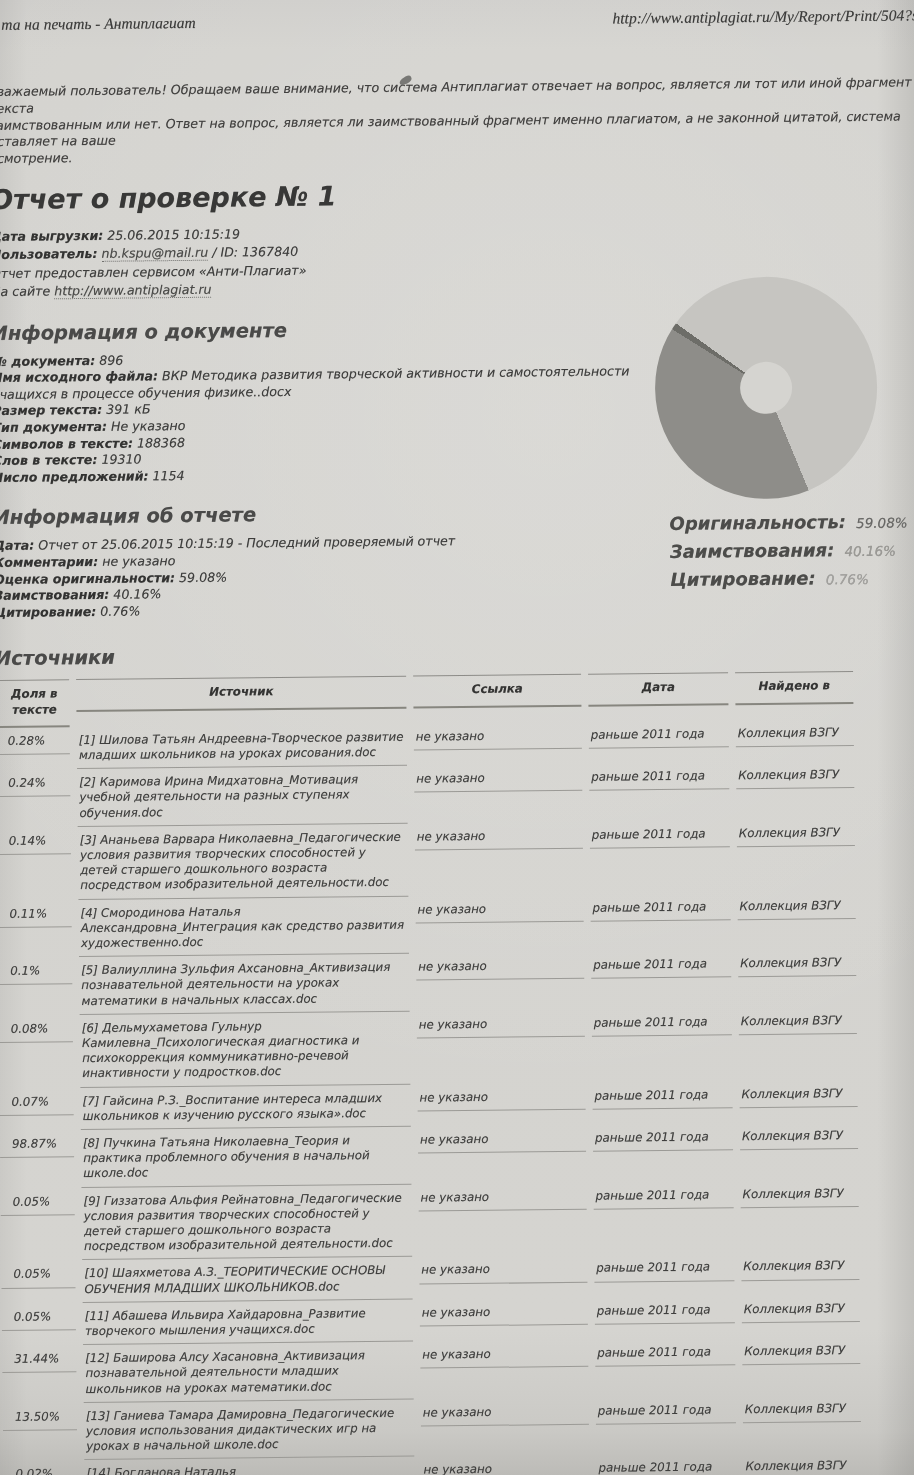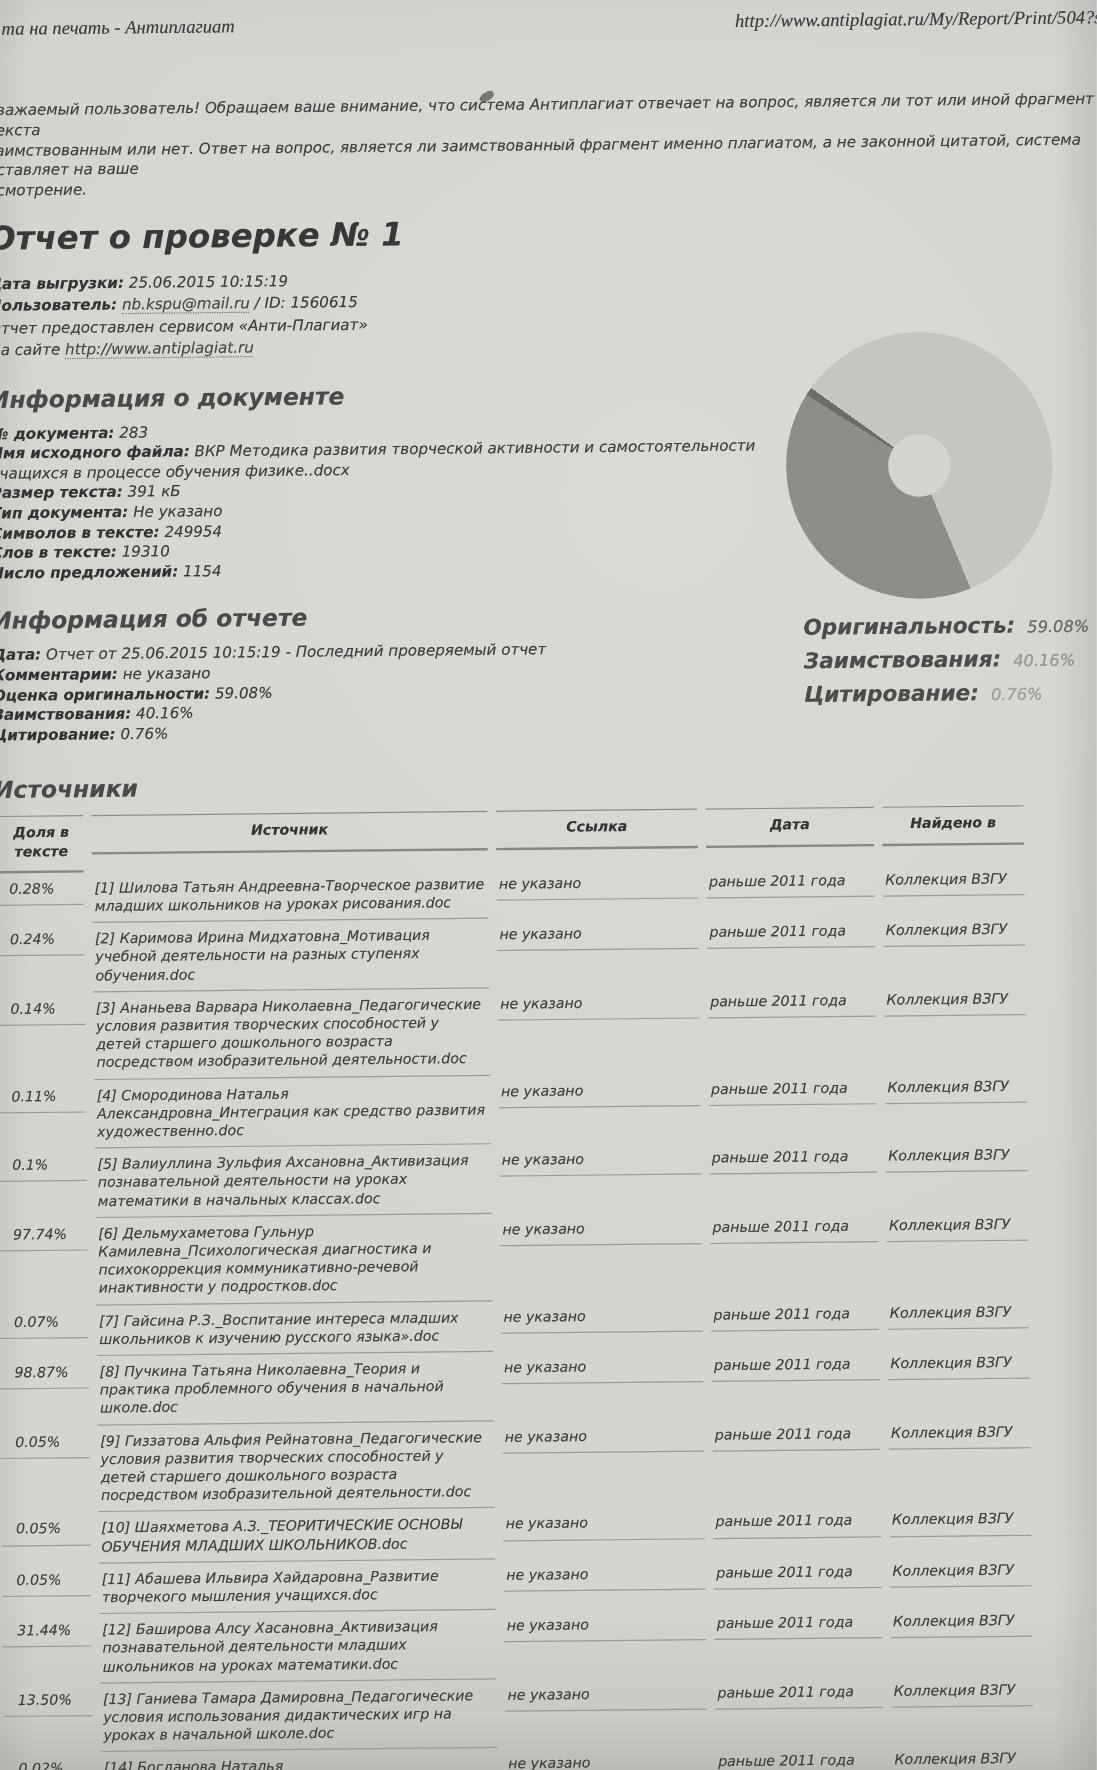--- a/index.html
+++ b/index.html
@@ -87,54 +87,54 @@
     <h1 class="title">Отчет о проверке № 1</h1>
 
     <div class="meta">
       <div>
         <b>Дата выгрузки:</b>
         <span>25.06.2015 10:15:19</span>
       </div>
       <div>
         <b>Пользователь:</b>
         <a class="lnk">nb.kspu@mail.ru</a>
-        <span>/ ID: 1560615</span>
+        <span>/ ID: 1367840</span>
       </div>
       <div>Отчет предоставлен сервисом «Анти-Плагиат»</div>
       <div>
         <span>На сайте</span>
         <a class="lnk">http://www.antiplagiat.ru</a>
       </div>
     </div>
 
     <h2>Информация о документе</h2>
     <div class="fields">
   <div>
     <span class="f-label">№ документа:</span>
-    <span class="f-value">283</span>
+    <span class="f-value">896</span>
   </div>
 
   <div>
     <span class="f-label">Имя исходного файла:</span>
     <span class="f-value">ВКР Методика развития творческой активности и самостоятельности учащихся в процессе обучения физике..docx</span>
   </div>
 
   <div>
     <span class="f-label">Размер текста:</span>
     <span class="f-value">391 кБ</span>
   </div>
 
   <div>
     <span class="f-label">Тип документа:</span>
     <span class="f-value">Не указано</span>
   </div>
 
   <div>
     <span class="f-label">Символов в тексте:</span>
-    <span class="f-value">249954</span>
+    <span class="f-value">188368</span>
   </div>
 
   <div>
     <span class="f-label">Слов в тексте:</span>
     <span class="f-value">19310</span>
   </div>
 
   <div>
     <span class="f-label">Число предложений:</span>
     <span class="f-value">1154</span>
@@ -232,21 +232,21 @@
 
   <div class="tr">
     <div class="td c-share">0.1%</div>
     <div class="td c-source">[5] Валиуллина Зульфия Ахсановна_Активизация познавательной деятельности на уроках математики в начальных классах.doc</div>
     <div class="td c-link">не указано</div>
     <div class="td c-date">раньше 2011 года</div>
     <div class="td c-found">Коллекция ВЗГУ</div>
   </div>
 
   <div class="tr">
-    <div class="td c-share">97.74%</div>
+    <div class="td c-share">0.08%</div>
     <div class="td c-source">[6] Дельмухаметова Гульнур Камилевна_Психологическая диагностика и психокоррекция коммуникативно-речевой инактивности у подростков.doc</div>
     <div class="td c-link">не указано</div>
     <div class="td c-date">раньше 2011 года</div>
     <div class="td c-found">Коллекция ВЗГУ</div>
   </div>
 
   <div class="tr">
     <div class="td c-share">0.07%</div>
     <div class="td c-source">[7] Гайсина Р.З._Воспитание интереса младших школьников к изучению русского языка».doc</div>
     <div class="td c-link">не указано</div>

